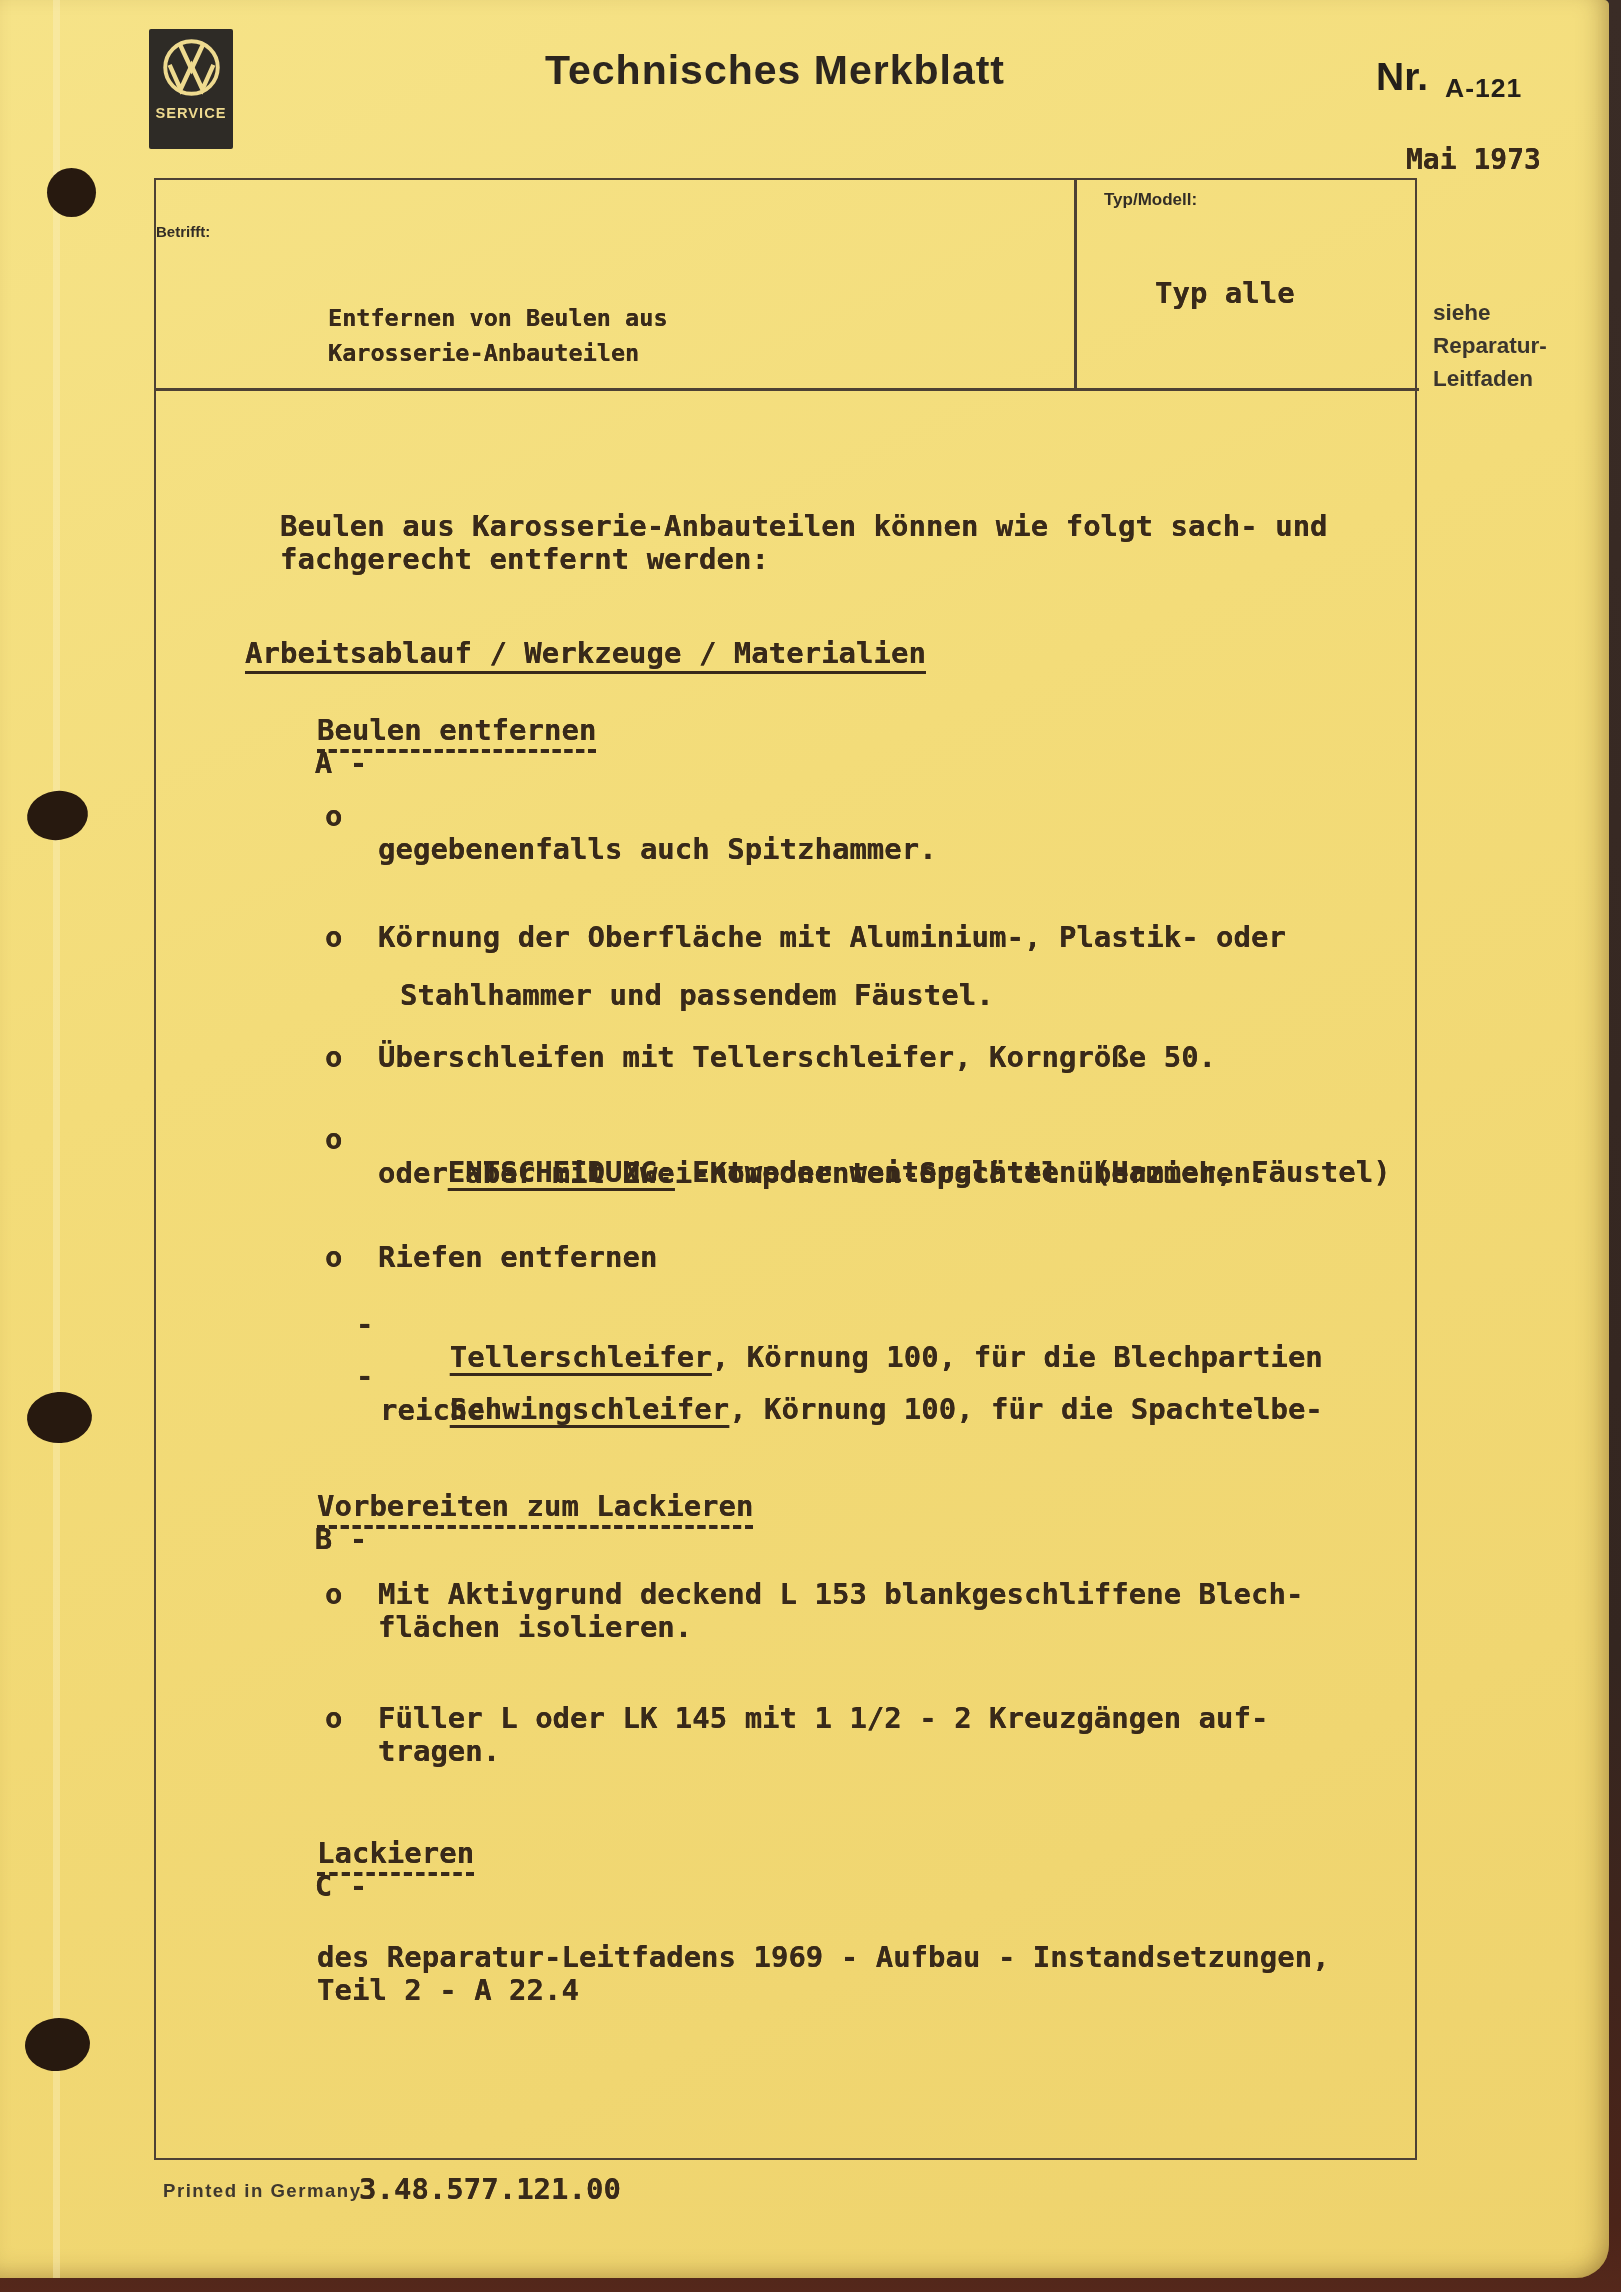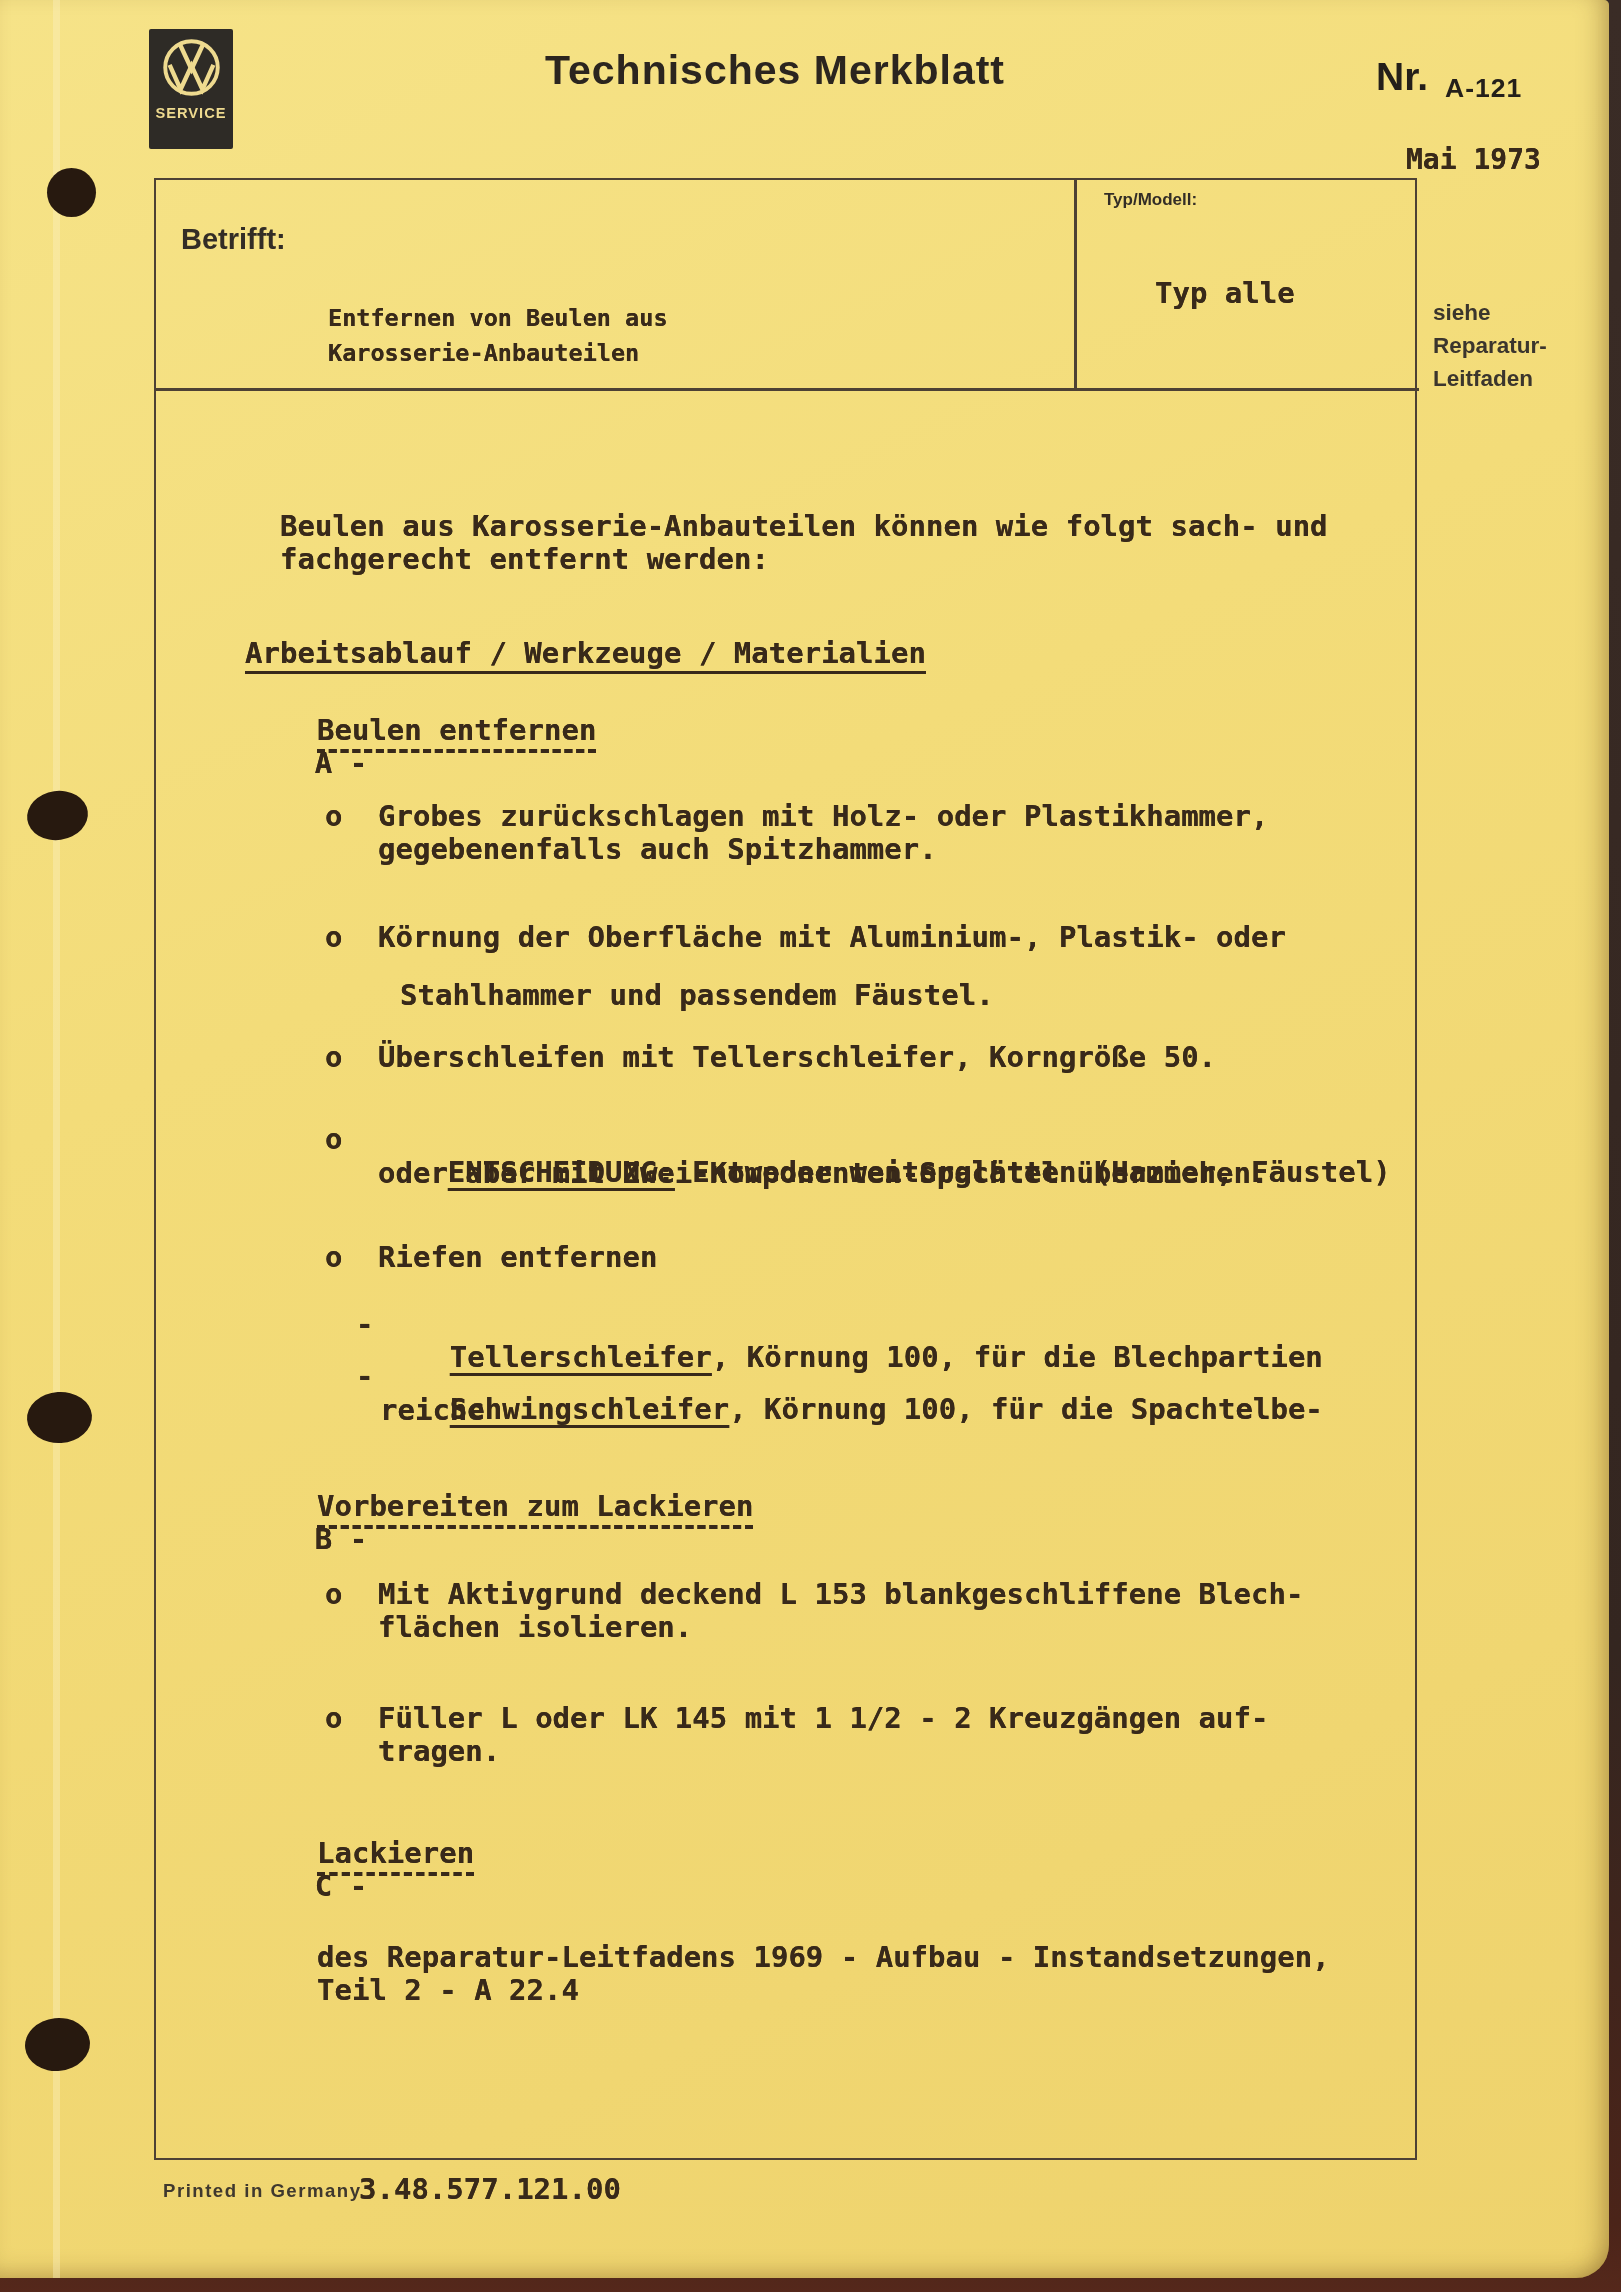--- a/index.html
+++ b/index.html
@@ -59,21 +59,21 @@
 
   <div class="title">Technisches Merkblatt</div>
   <div class="nr">Nr.</div>
   <div class="nrval">A-121</div>
   <div class="date mono">Mai 1973</div>
 
   <div class="frame"></div>
   <div class="hline"></div>
   <div class="vdiv"></div>
 
-  <div class="lbl" style="left:181px;top:223px;font-size:29px;">Betrifft:</div>
+  <div class="lbl" style="left:156px;top:223px;font-size:15px;">Betrifft:</div>
   <div class="hmono mono" style="left:328px;top:304px;text-align:center;">Entfernen von Beulen aus</div>
   <div class="hmono mono" style="left:328px;top:339px;">Karosserie-Anbauteilen</div>
   <div class="lbl" style="left:1104px;top:190px;font-size:17px;">Typ/Modell:</div>
   <div class="mono" style="position:absolute;left:1155px;top:276px;font-size:29px;">Typ alle</div>
   <div class="side">
     <div>siehe</div>
     <div>Reparatur-</div>
     <div>Leitfaden</div>
   </div>
 
@@ -81,21 +81,20 @@
   <div class="tline mono" style="left:280px;top:543px;">fachgerecht entfernt werden:</div>
 
   <div class="tline mono u-solid" style="left:245px;top:637px;">Arbeitsablauf / Werkzeuge / Materialien</div>
 
   <div class="tline mono" style="left:245px;top:714px;">
     <span>A -</span>
     <span class="sec-title u-dash">Beulen entfernen</span>
   </div>
 
   <div class="tline mono" style="left:325px;top:800px;">o</div>
-  <div class="tline mono" style="left:378px;top:800px;">Grobes zurückschlagen mit Holz- oder Plastikhammer,</div>
   <div class="tline mono" style="left:378px;top:833px;">gegebenenfalls auch Spitzhammer.</div>
 
   <div class="tline mono" style="left:325px;top:921px;">o</div>
   <div class="tline mono" style="left:378px;top:921px;">Körnung der Oberfläche mit Aluminium-, Plastik- oder</div>
   <div class="tline mono" style="left:400px;top:955px;margin-top:24px;">Stahlhammer und passendem Fäustel.</div>
 
   <div class="tline mono" style="left:325px;top:1041px;">o</div>
   <div class="tline mono" style="left:378px;top:1041px;">Überschleifen mit Tellerschleifer, Korngröße 50.</div>
 
   <div class="tline mono" style="left:325px;top:1123px;">o</div>

